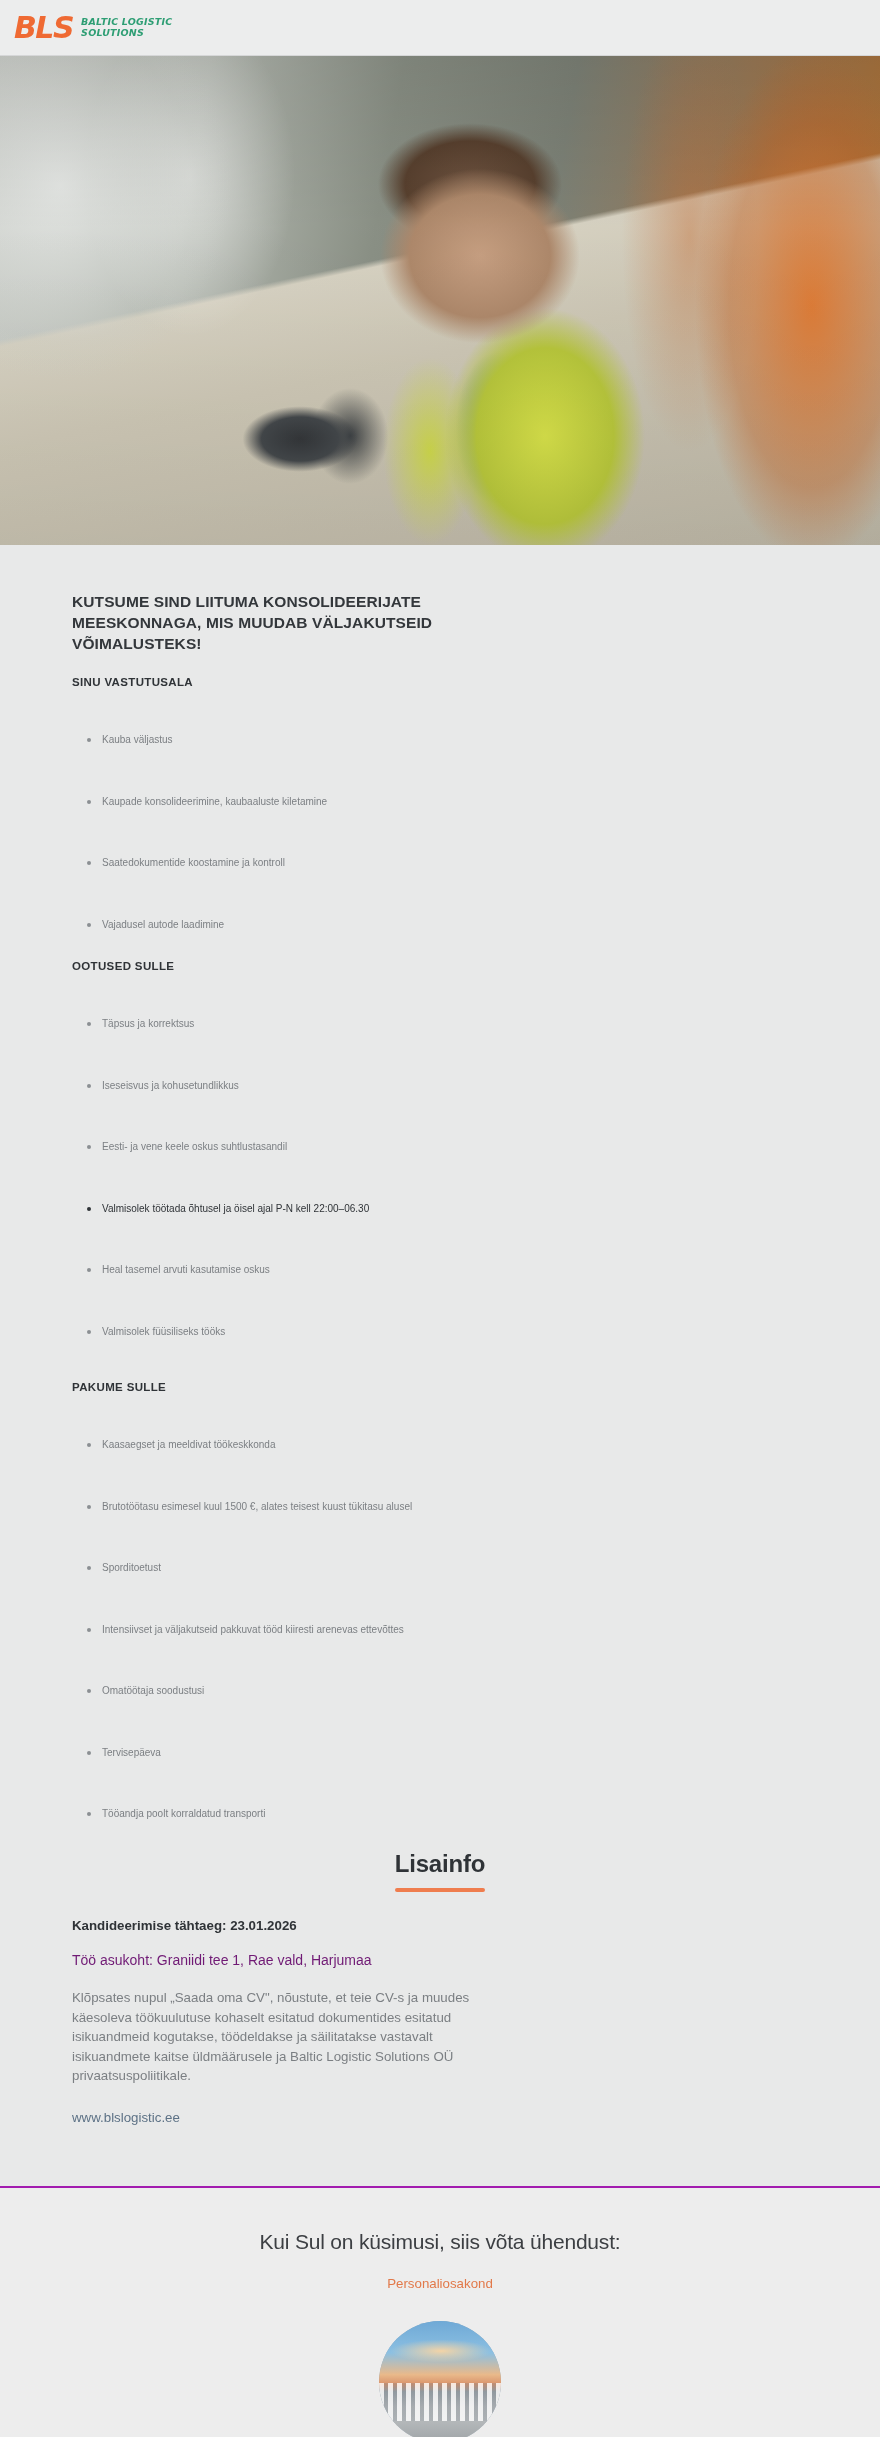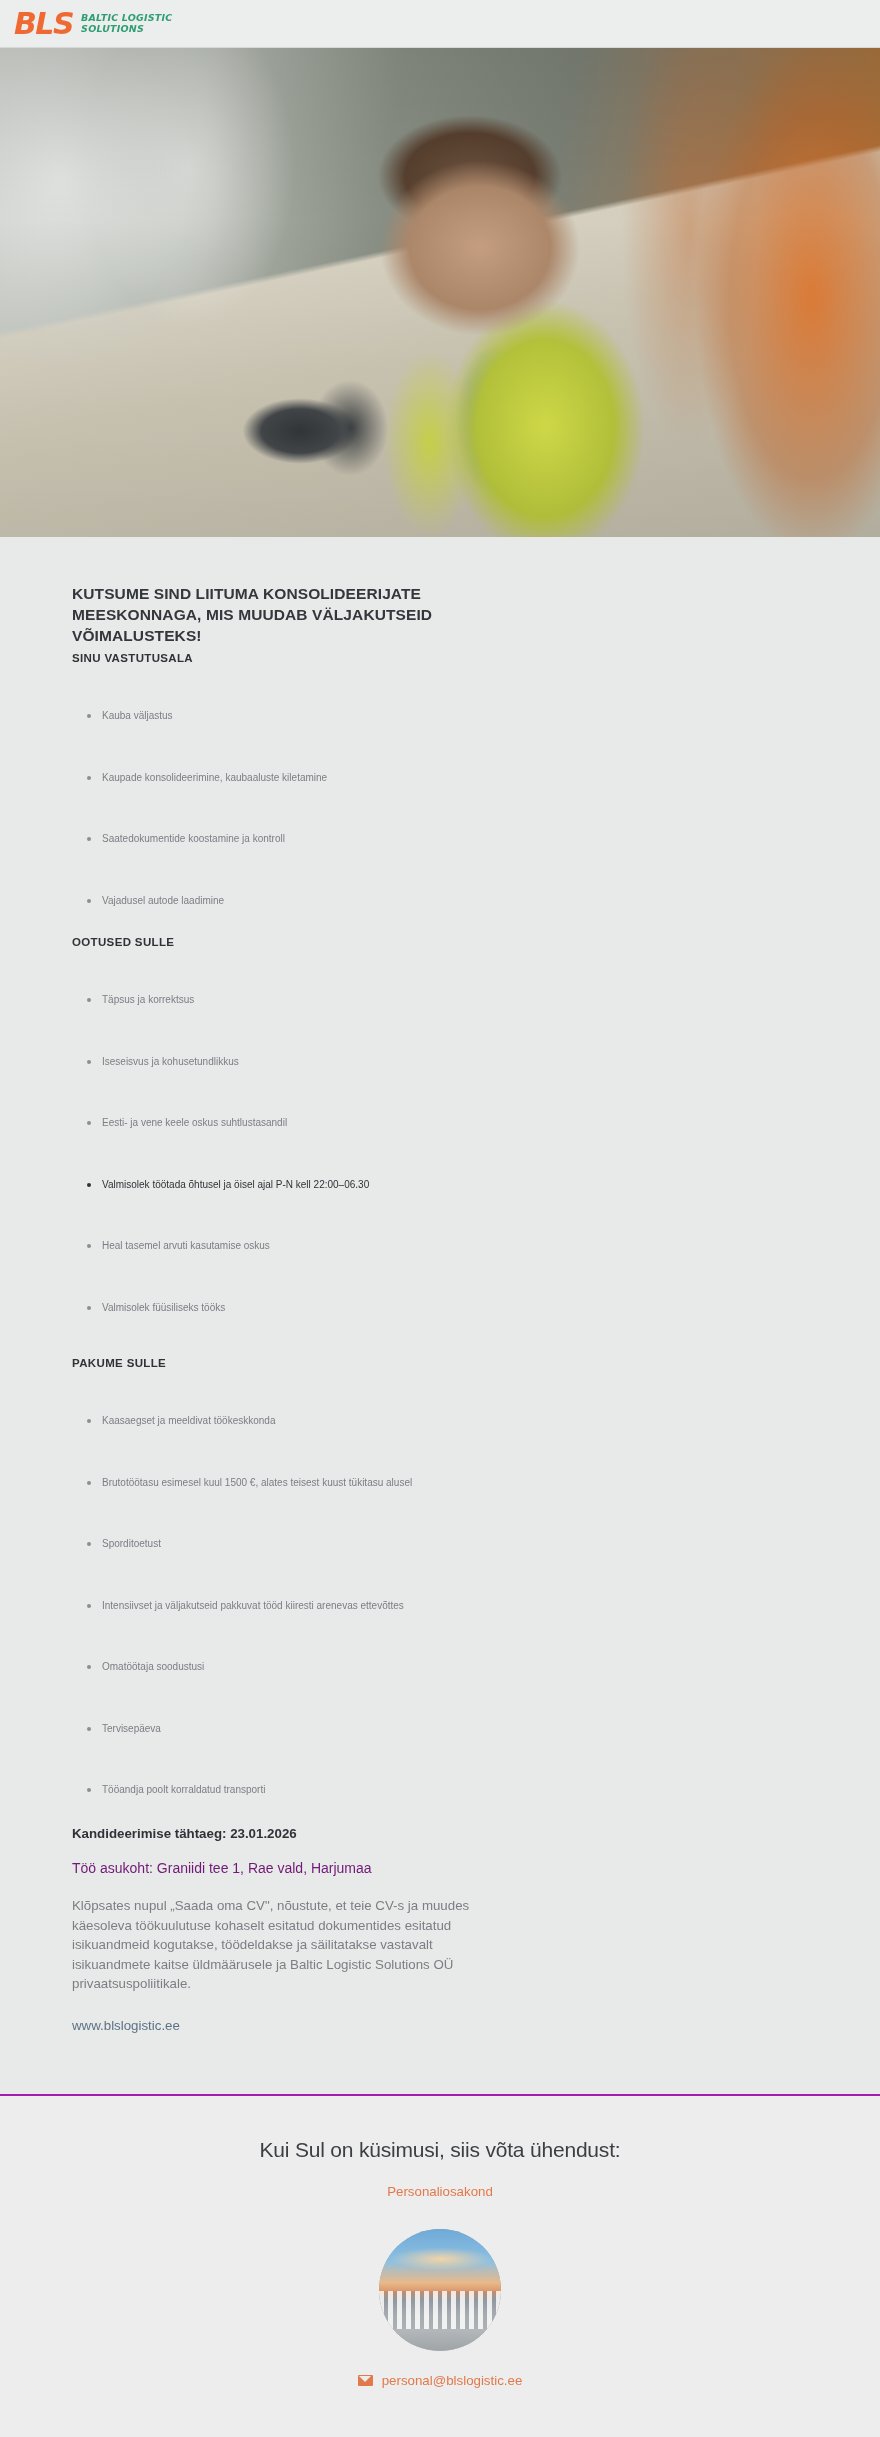--- a/index.html
+++ b/index.html
@@ -17,21 +17,21 @@
   }
 
   .page {
     width: 880px;
     position: relative;
     background: #e8e9e9;
   }
 
   
   .header-bar {
-    height: 48px;
+    height: 56px;
     background: #eceded;
     border-bottom: 1px solid #d6d7d8;
     display: flex;
     align-items: center;
     padding-left: 14px;
   }
   .logo {
     display: flex;
     align-items: center;
     gap: 8px;
@@ -103,21 +103,21 @@
     background: #e8e9e9;
   }
 
   .headline {
     font-size: 15.5px;
     line-height: 21px;
     font-weight: 700;
     color: #33373b;
     letter-spacing: 0.1px;
     text-transform: uppercase;
-    margin-bottom: 6px;
+    margin-bottom: 22px;
     max-width: 420px;
   }
 
   .section-label {
     font-size: 11.5px;
     font-weight: 700;
     letter-spacing: 0.35px;
     color: #2f3337;
     text-transform: uppercase;
     margin-bottom: 14px;
@@ -337,20 +337,24 @@
           <li>Brutotöötasu esimesel kuul 1500 €, alates teisest kuust tükitasu alusel</li>
           <li>Sporditoetust</li>
           <li>Intensiivset ja väljakutseid pakkuvat tööd kiiresti arenevas ettevõttes</li>
           <li>Omatöötaja soodustusi</li>
           <li>Tervisepäeva</li>
           <li>Tööandja poolt korraldatud transporti</li>
         </ul>
       </div>
 
     
+    <div class="lisainfo-wrap">
+      <div class="lisainfo-title">Lisainfo</div>
+      <div class="lisainfo-rule"></div>
+    </div>
 
     <div class="info-bold">Kandideerimise tähtaeg: 23.01.2026</div>
     <div class="info-line">Töö asukoht: Graniidi tee 1, Rae vald, Harjumaa</div>
     <div class="info-para">Klõpsates nupul „Saada oma CV", nõustute, et teie CV-s ja muudes käesoleva töökuulutuse kohaselt esitatud dokumentides esitatud isikuandmeid kogutakse, töödeldakse ja säilitatakse vastavalt isikuandmete kaitse üldmäärusele ja Baltic Logistic Solutions OÜ privaatsuspoliitikale.</div>
     <a class="info-link" href="#">www.blslogistic.ee</a>
   </div>
 
   <div class="divider-space"></div>
 
   <div class="contact">

